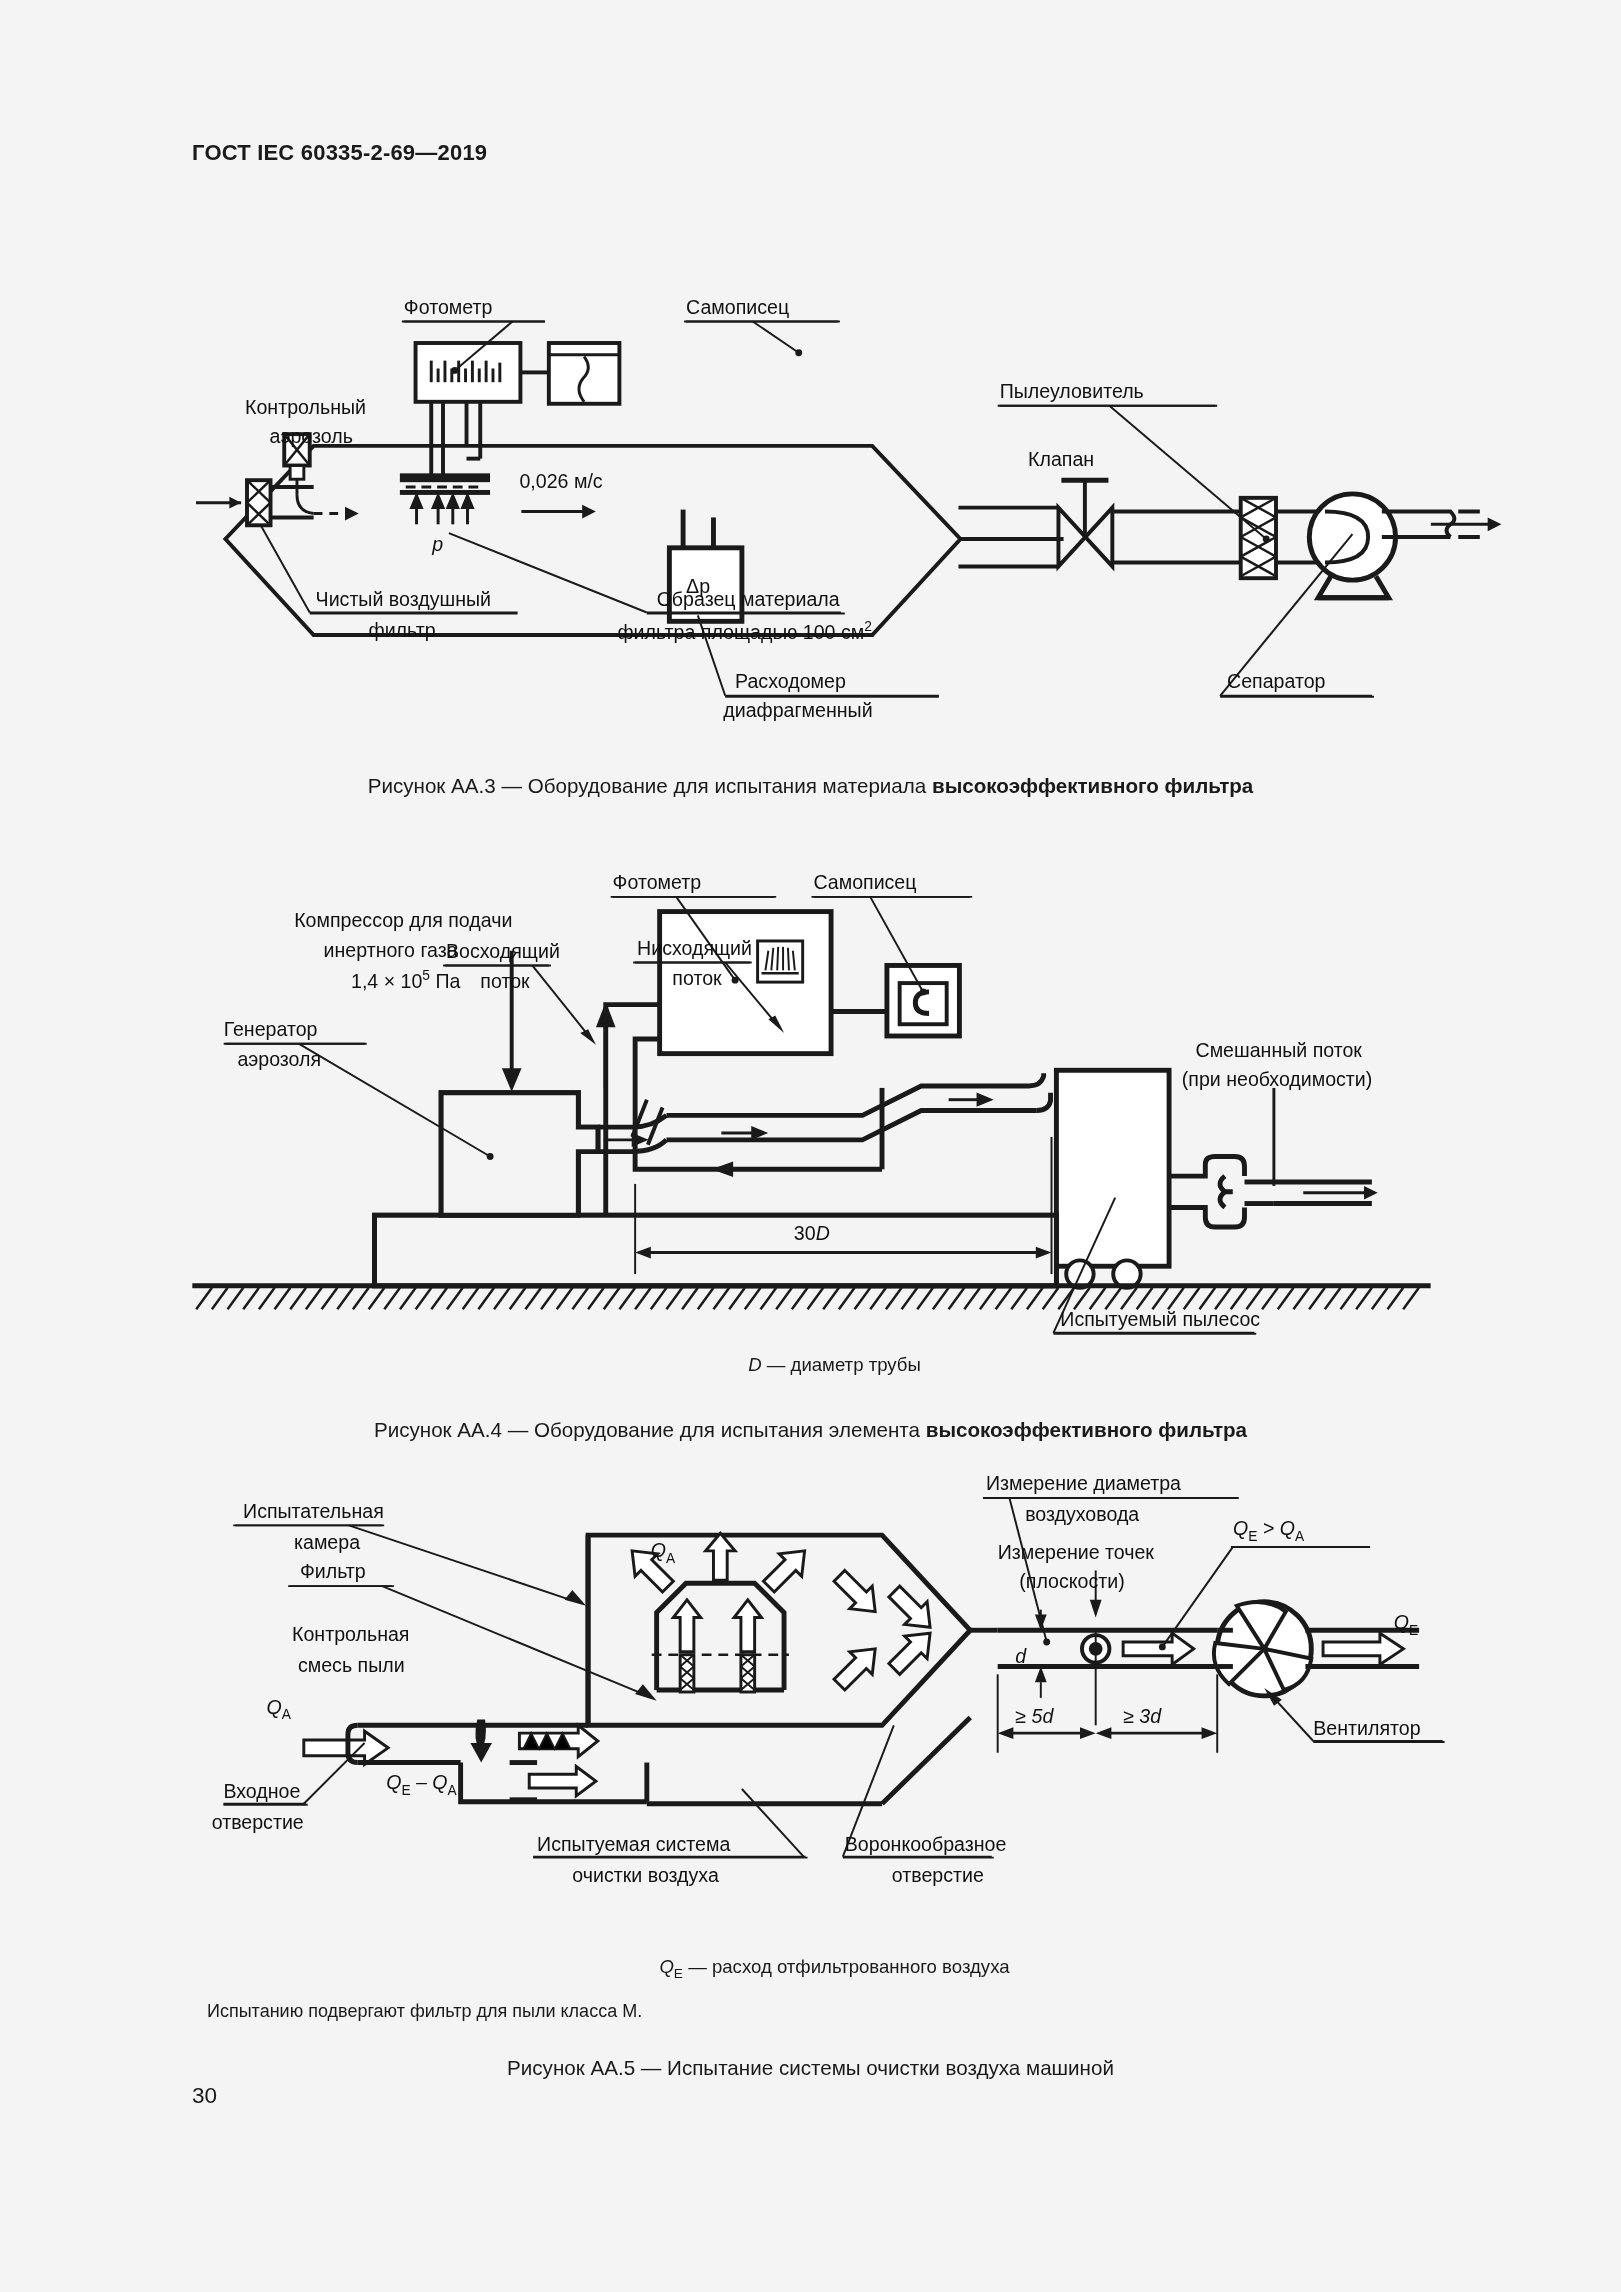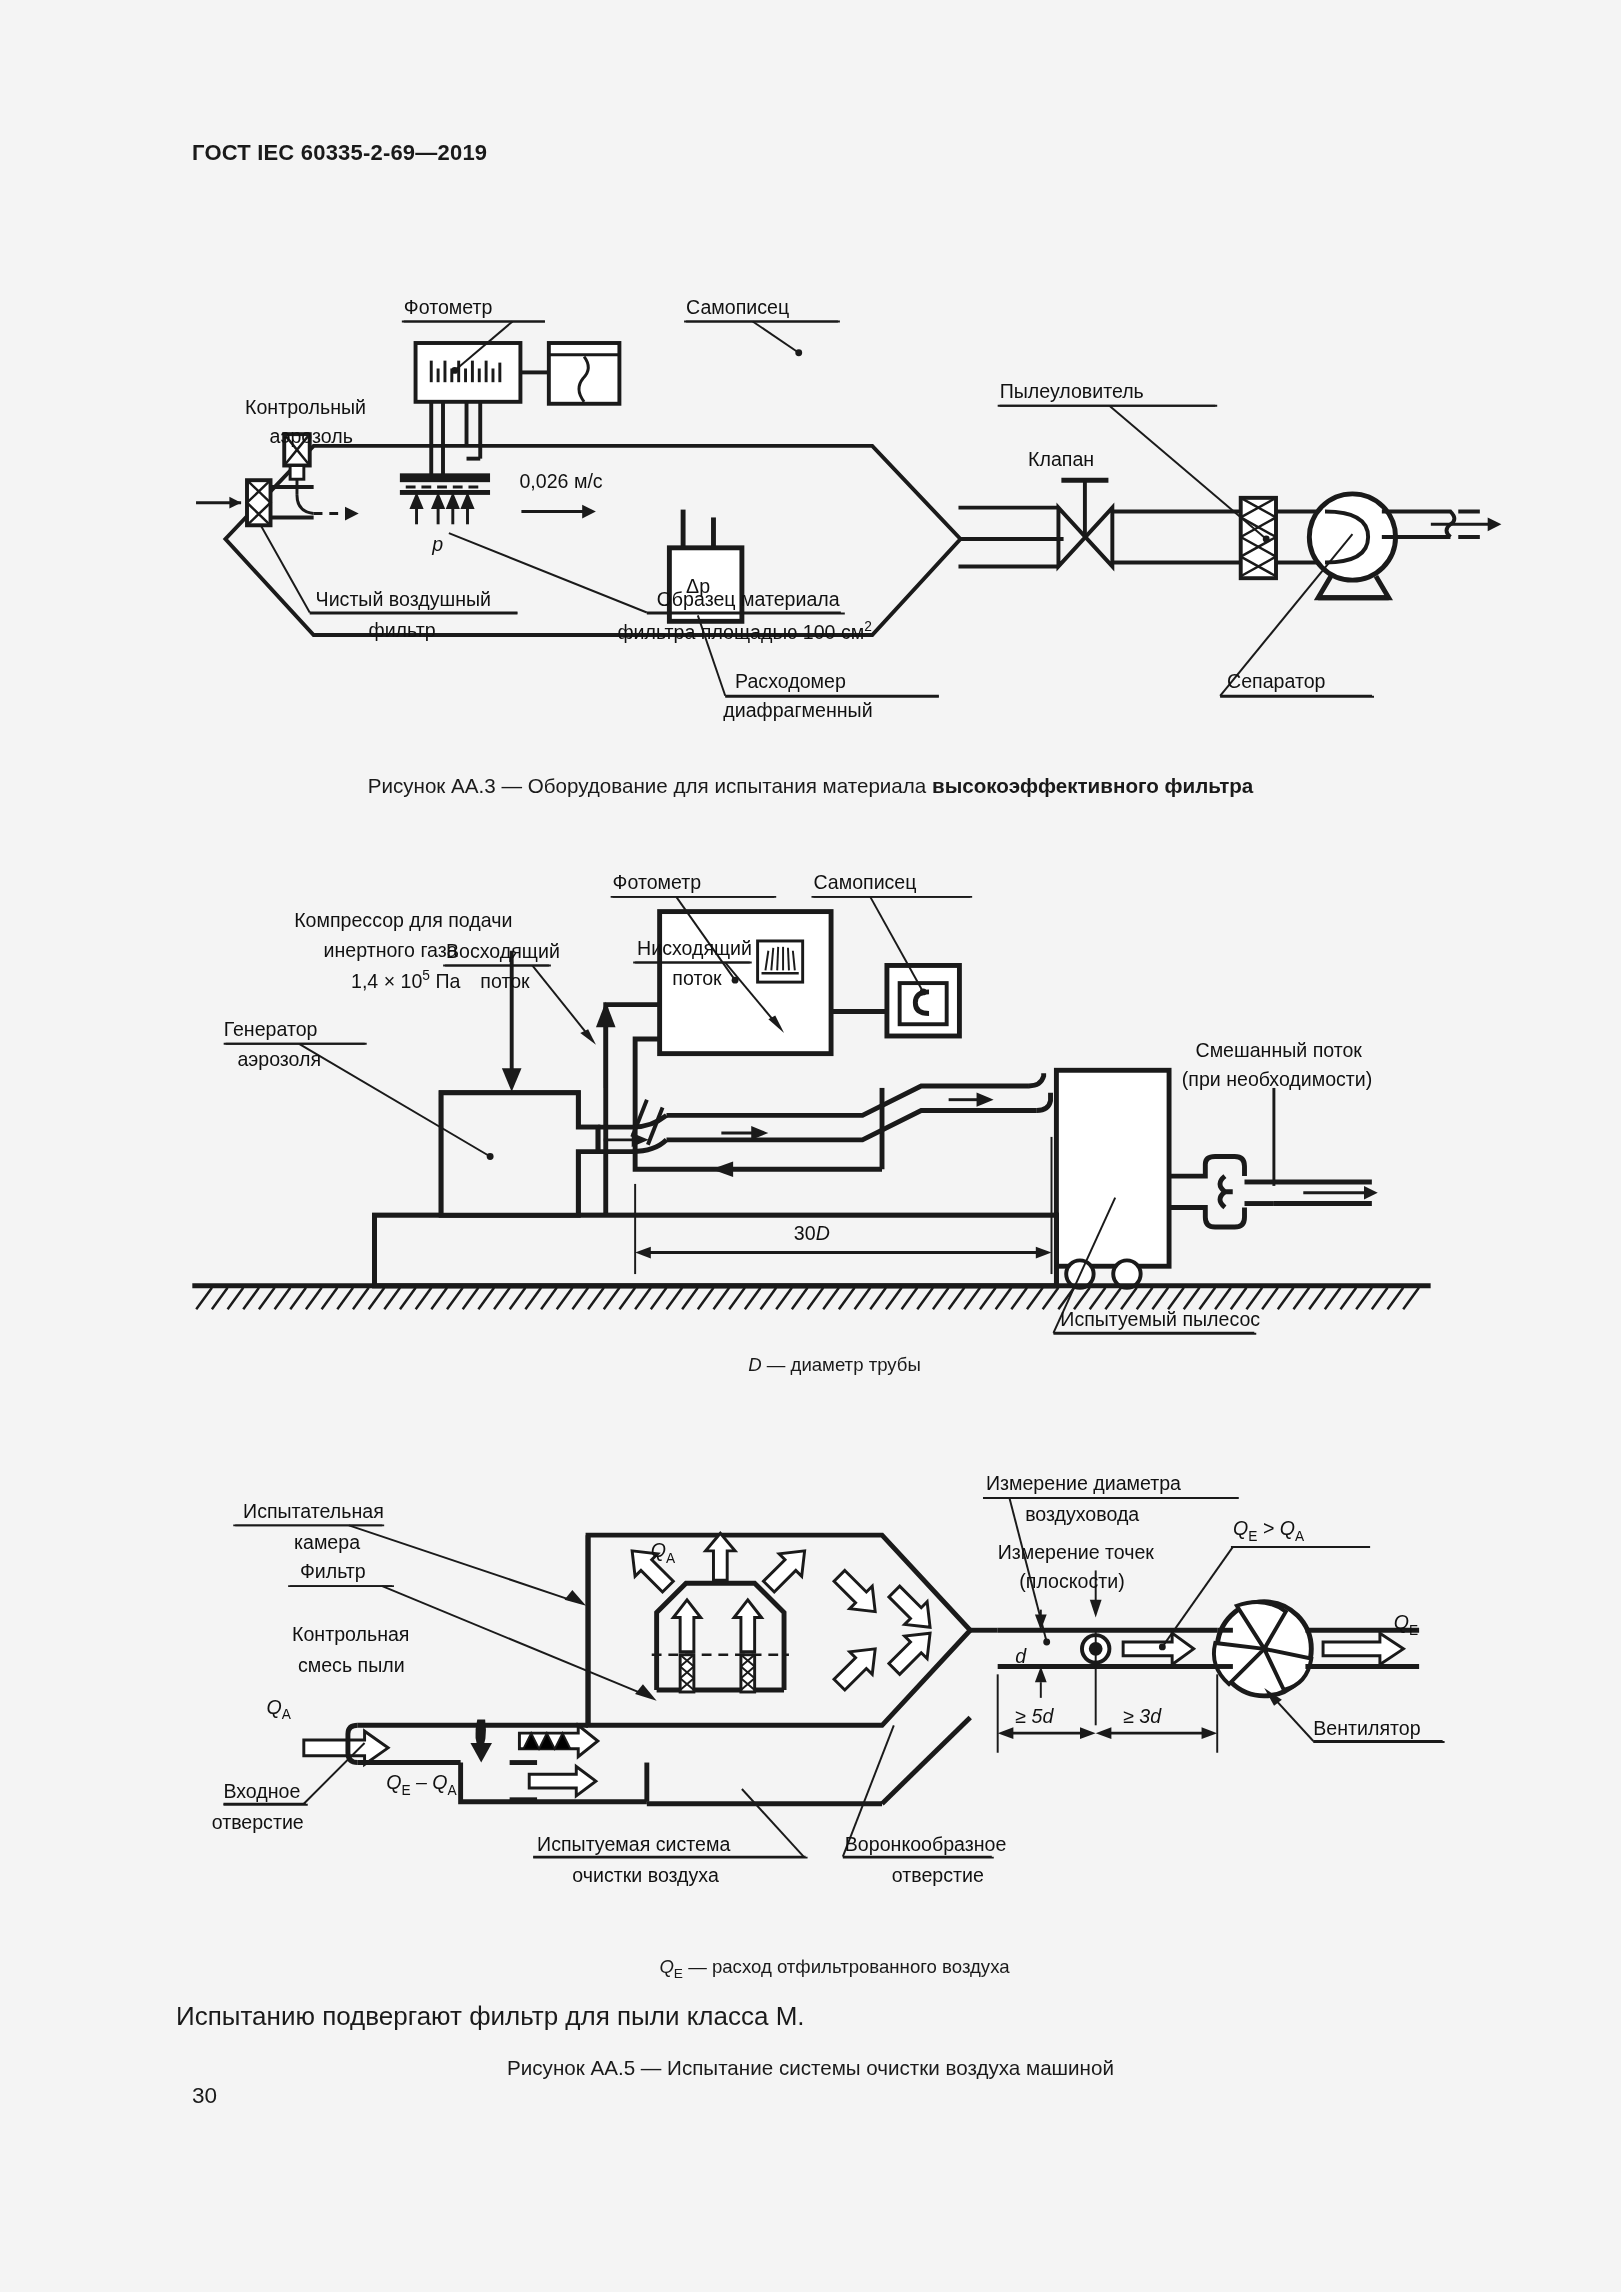--- a/index.html
+++ b/index.html
@@ -39,22 +39,22 @@
 
   .note {
     position: absolute;
     width: 1621px; left: 0;
     text-align: center;
     font-size: 18.6px;
     margin-left: 24px;
   }
   .note-left {
     position: absolute;
-    left: 176px;
-    font-size: 26px;
+    left: 207px;
+    font-size: 18px;
     text-align: center;
   }
 
   svg { position: absolute; left: 0; top: 0; overflow: visible; }
   svg text { font-family: "Liberation Sans", sans-serif; fill: #111; }
   .lbl { font-size: 20px; }
   .ital { font-style: italic; }
   .sub { font-size: 14px; }
   .sup { font-size: 14px; }
 
@@ -511,20 +511,23 @@
     <text class="lbl" x="686" y="145">поток</text>
     <text class="lbl" x="1220" y="218">Смешанный поток</text>
     <text class="lbl" x="1206" y="248">(при необходимости)</text>
     <text class="lbl" x="1082" y="493">Испытуемый пылесос</text>
   </svg>
 
   <div class="note" style="top:1354px;">
     <i>D</i><span> — диаметр трубы</span>
   </div>
 
+  <div class="caption" style="top:1418px;">
+    <span>Рисунок AA.4 — Оборудование для испытания элемента </span><b>высокоэффективного фильтра</b>
+  </div>
 
   <svg class="fig" width="1621" height="451" viewBox="0 0 1654 460" style="top:1490px;">
 
     <g>
       <path d="M 600,46 L 900,46 L 990,143 L 900,240 L 600,240 Z" fill="none" stroke="#1a1a1a" stroke-width="5"></path>
       <line x1="600" y1="46" x2="600" y2="240" stroke="#1a1a1a" stroke-width="5"></line>
     </g>
 
     <g>
       <path d="M 670,204 L 670,125 L 700,95 L 770,95 L 800,125 L 800,204" fill="none" stroke="#1a1a1a" stroke-width="5"></path>

